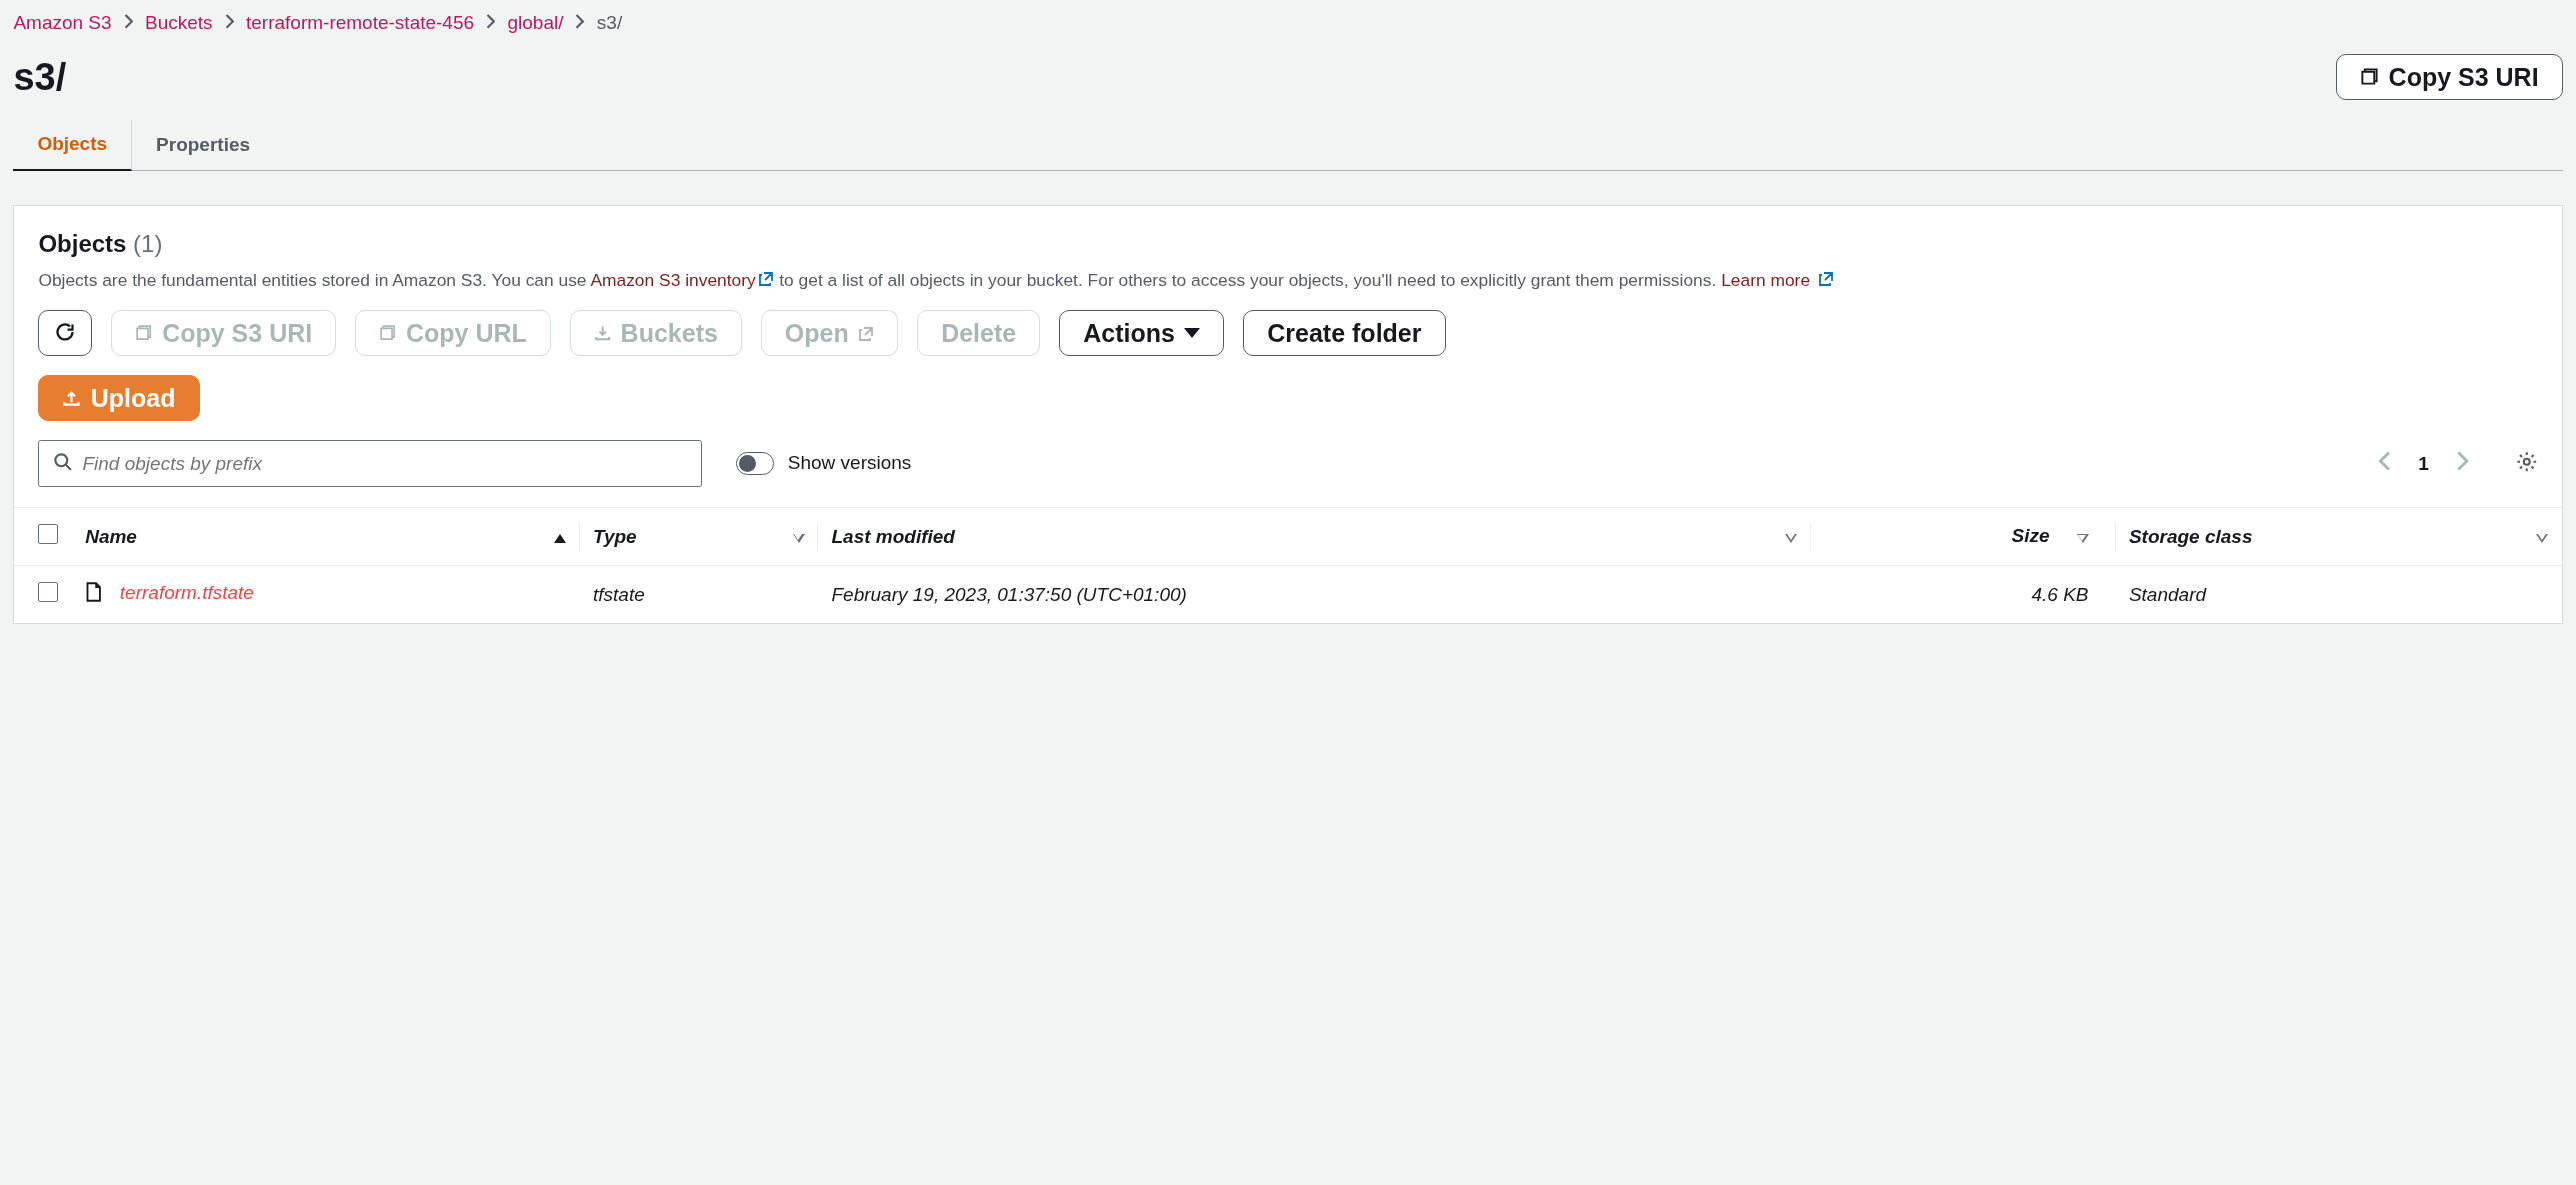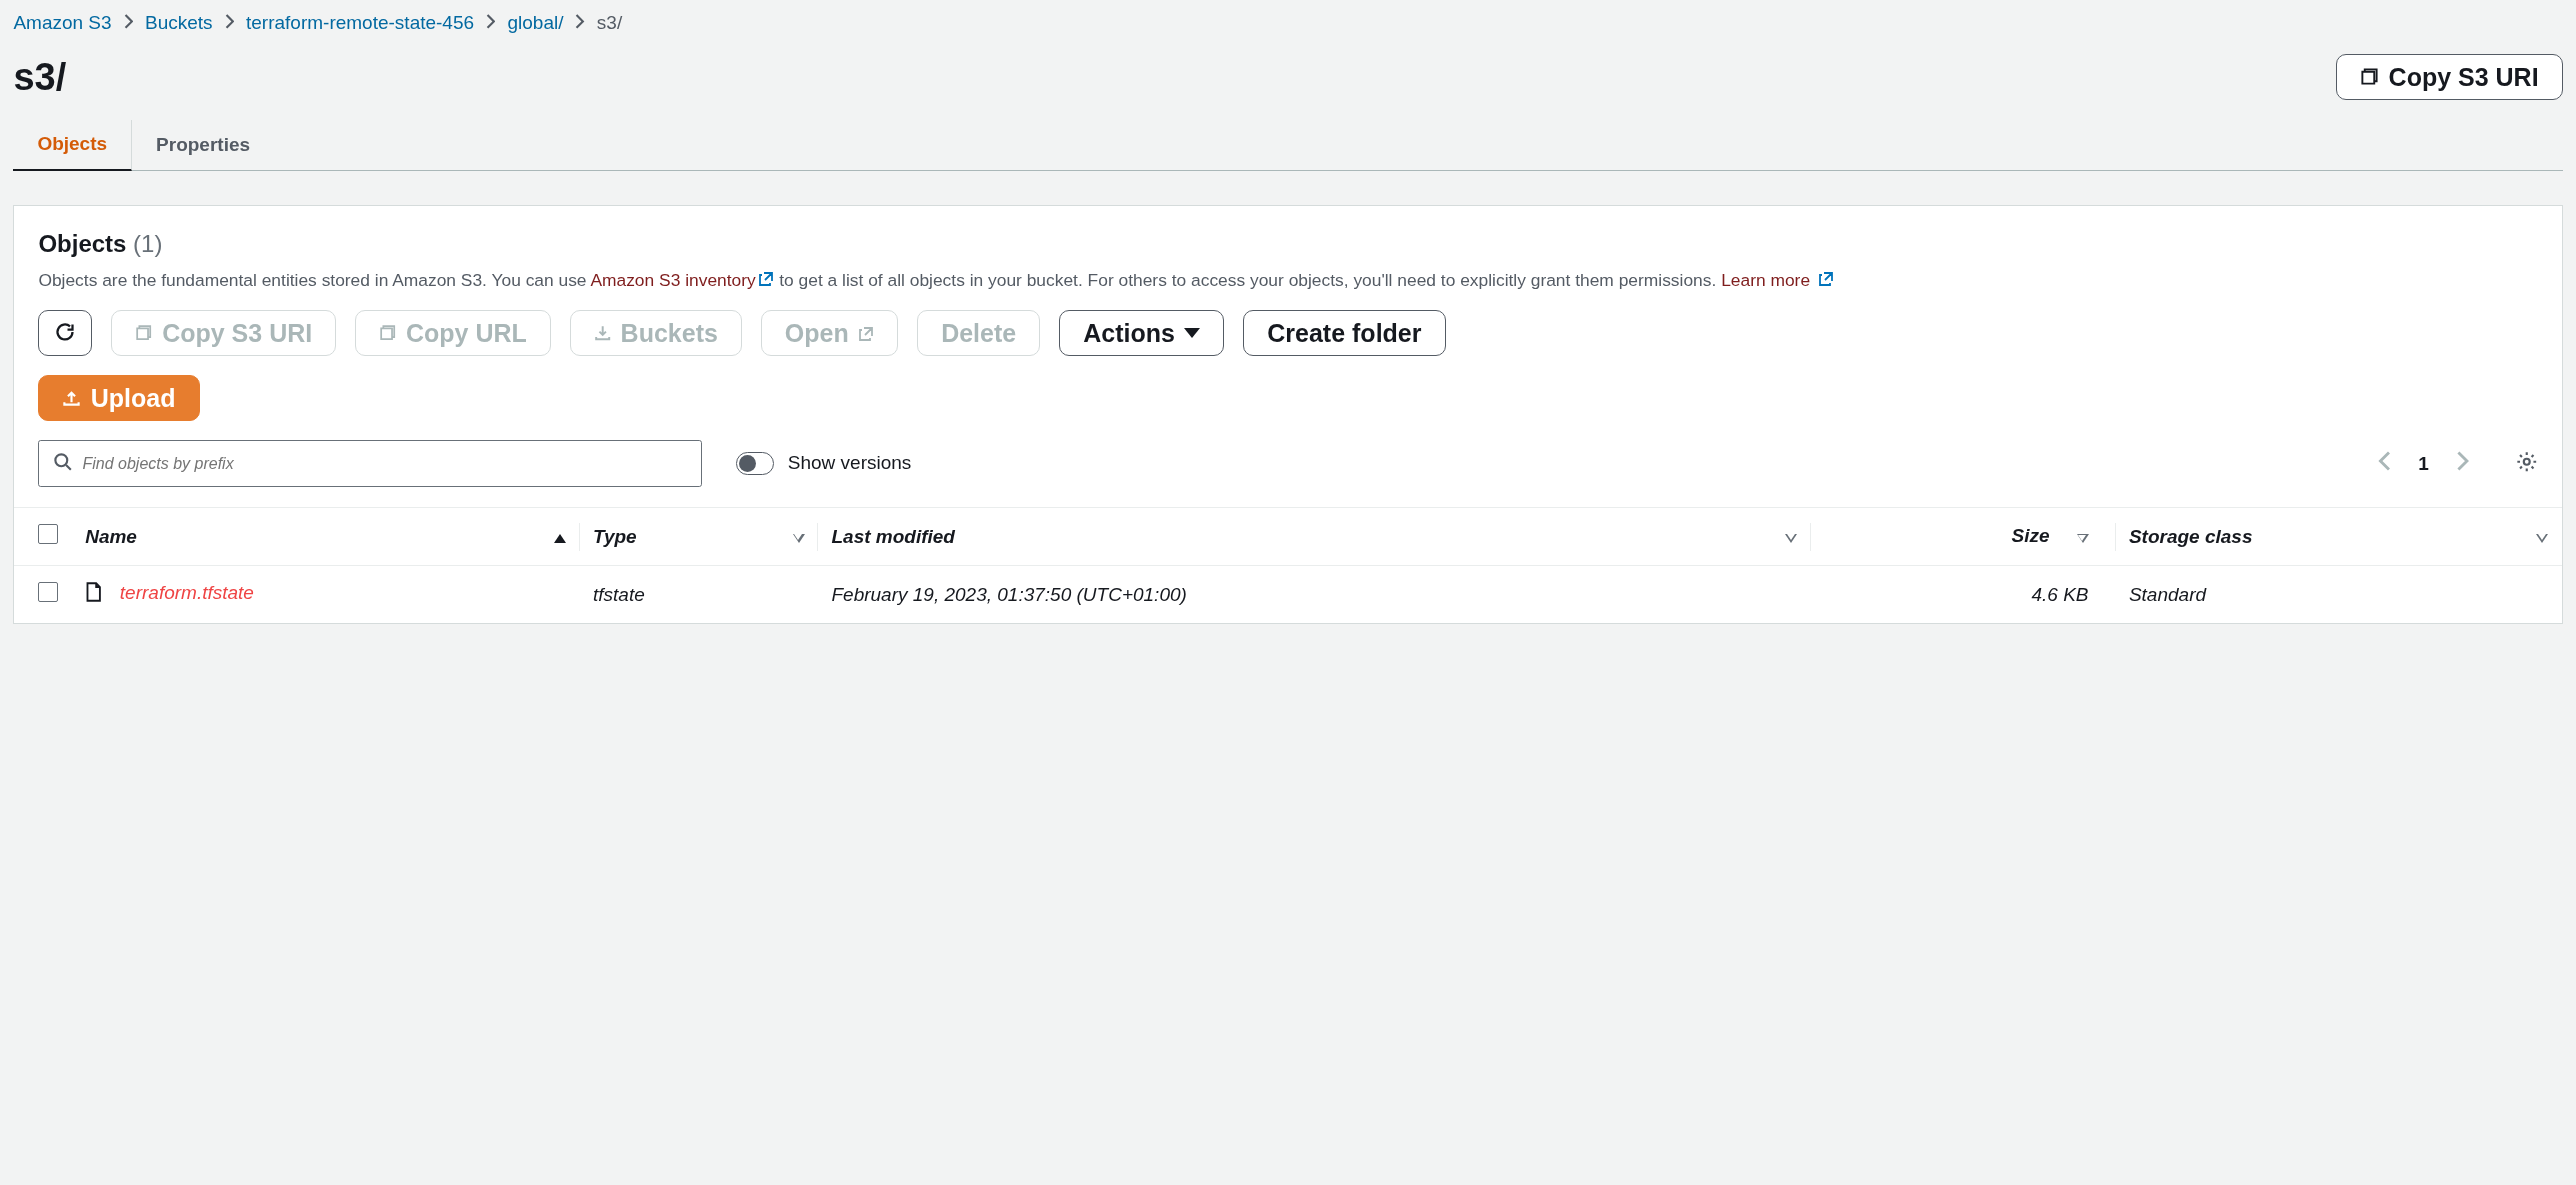--- a/index.html
+++ b/index.html
@@ -11,21 +11,21 @@
   }
 
   
   .breadcrumb {
     display: flex;
     align-items: center;
     gap: 12px;
     padding: 12px 13.4px 6.7px 13.4px;
     font-size: 19px;
   }
-  .breadcrumb .crumb { color: #0369a1; cursor: pointer; }
+  .breadcrumb .crumb { color: #be185d; cursor: pointer; }
   .breadcrumb .crumb.current { color: #545b64; cursor: default; }
   .breadcrumb .sep { color: #545b64; }
 
   
   .title-row {
     display: flex;
     justify-content: space-between;
     align-items: center;
     padding: 13.4px 13.4px 20px 13.4px;
   }
@@ -128,21 +128,21 @@
     border: 1.3px solid #687078;
     border-radius: 2.7px;
     height: 47px;
     padding: 0 13.4px;
     width: 664px;
     gap: 10.7px;
   }
   .search-box input {
     border: none;
     outline: none;
-    font-size: 16px;
+    font-size: 19px;
     font-style: italic;
     color: #687078;
     width: 100%;
     background: transparent;
   }
   .toggle-wrap {
     display: flex;
     align-items: flex-start;
     gap: 13.4px;
   }

